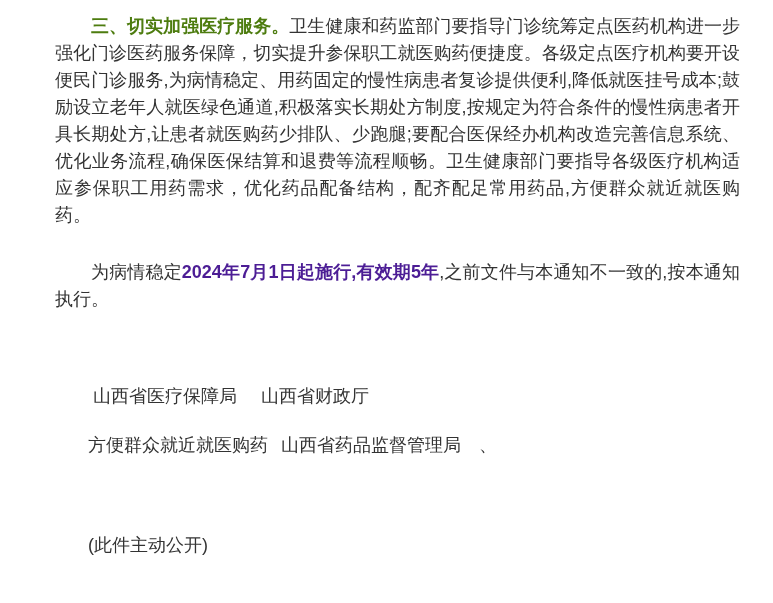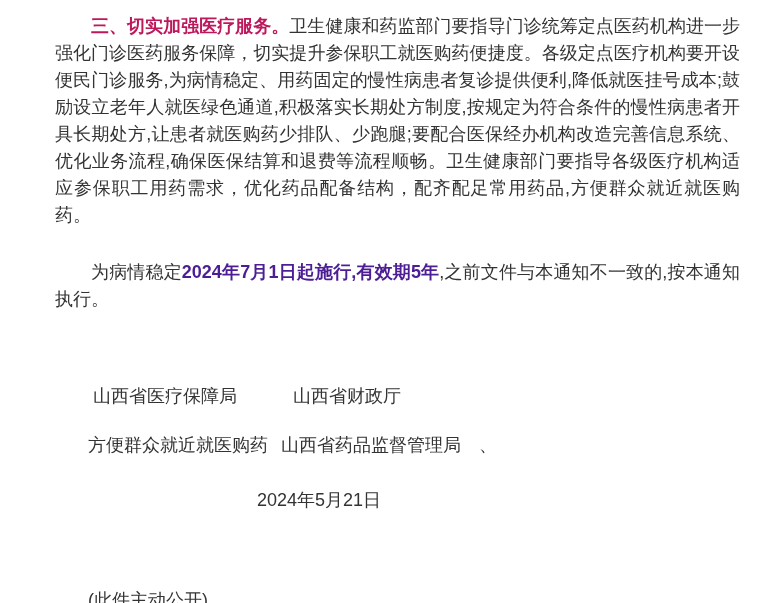--- a/index.html
+++ b/index.html
@@ -22,38 +22,38 @@
     font-size: 18px;
     line-height: 27px;
   }
   .para {
     margin: 0;
     text-indent: 2em;
     text-align: justify;
   }
   .section-heading {
     font-weight: bold;
-    color: #be185d;
+    color: #4d7c0f;
   }
   .para-2 {
     margin-top: 30px;
   }
   .red-bold {
     color: #4c1d95;
     font-weight: bold;
   }
   .sig-row {
     white-space: nowrap;
   }
   .sig-row-1 {
     margin-top: 70px;
     padding-left: 38px;
   }
   .sig-row-1 .sig-2 {
-    margin-left: 56px;
+    margin-left: 24px;
   }
   .sig-row-2 {
     margin-top: 22px;
     padding-left: 33px;
   }
   .sig-row-2 .sig-4 {
     margin-left: 13px;
   }
   .sig-mark {
     margin-left: 18px;
@@ -77,17 +77,16 @@
   <p class="para para-2"><span>为病情稳定</span><span class="red-bold">2024年7月1日起施行,有效期5年</span><span>,之前文件与本通知不一致的,按本通知执行。</span></p>
 
   <div class="sig-row sig-row-1">
     <span class="sig sig-1">山西省医疗保障局</span><span class="sig sig-2">山西省财政厅</span>
   </div>
 
   <div class="sig-row sig-row-2">
     <span class="sig sig-3">方便群众就近就医购药</span><span class="sig sig-4">山西省药品监督管理局</span><span class="sig-mark">、</span>
   </div>
 
-  <div class="date-line">2024年5月21日</div>
 
   <div class="footer-line">(此件主动公开)</div>
 
 </div>
 
 </body></html>

